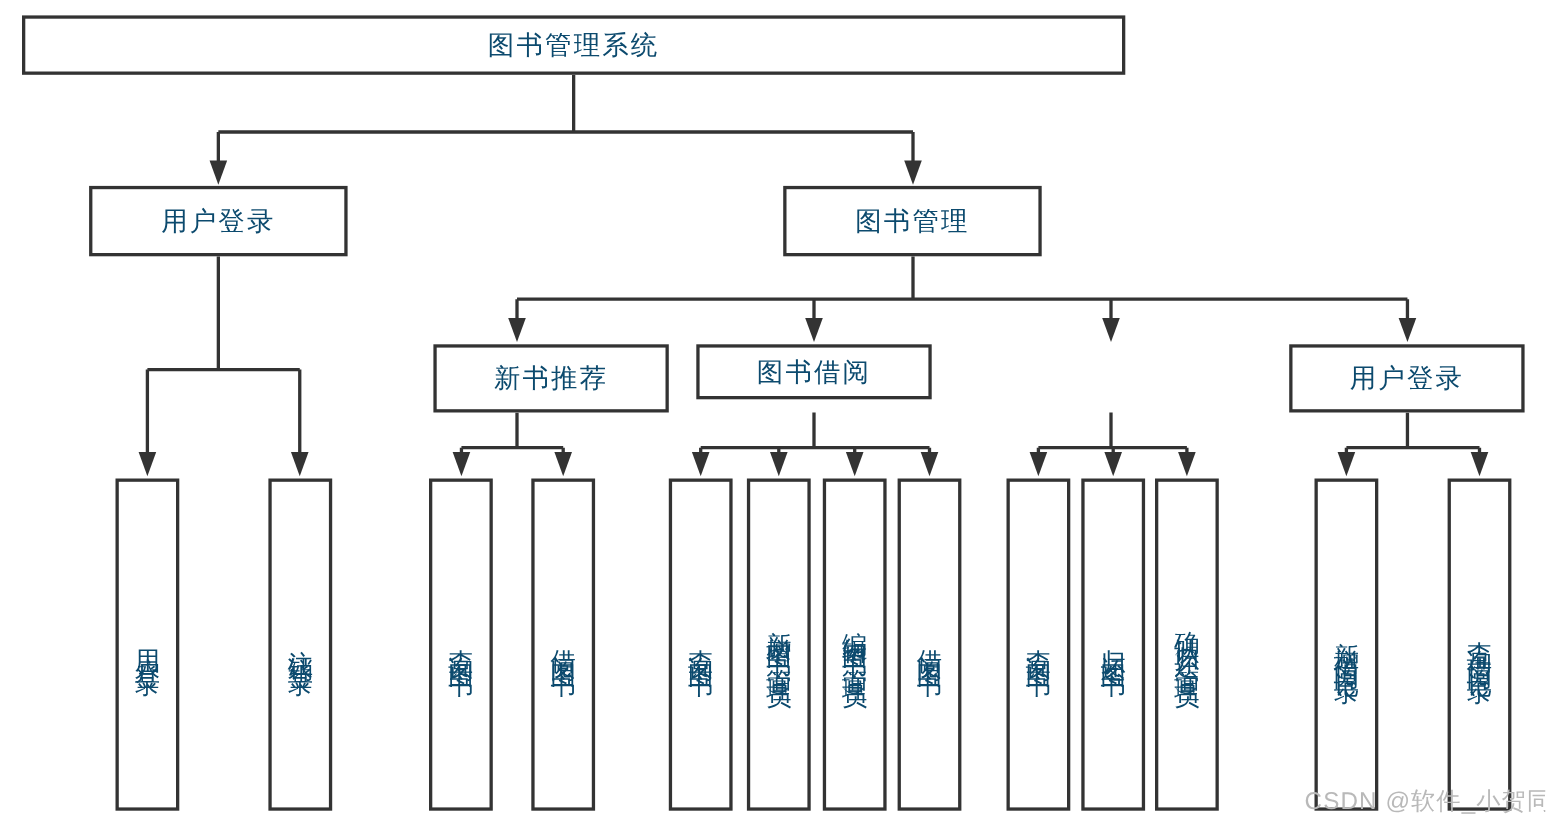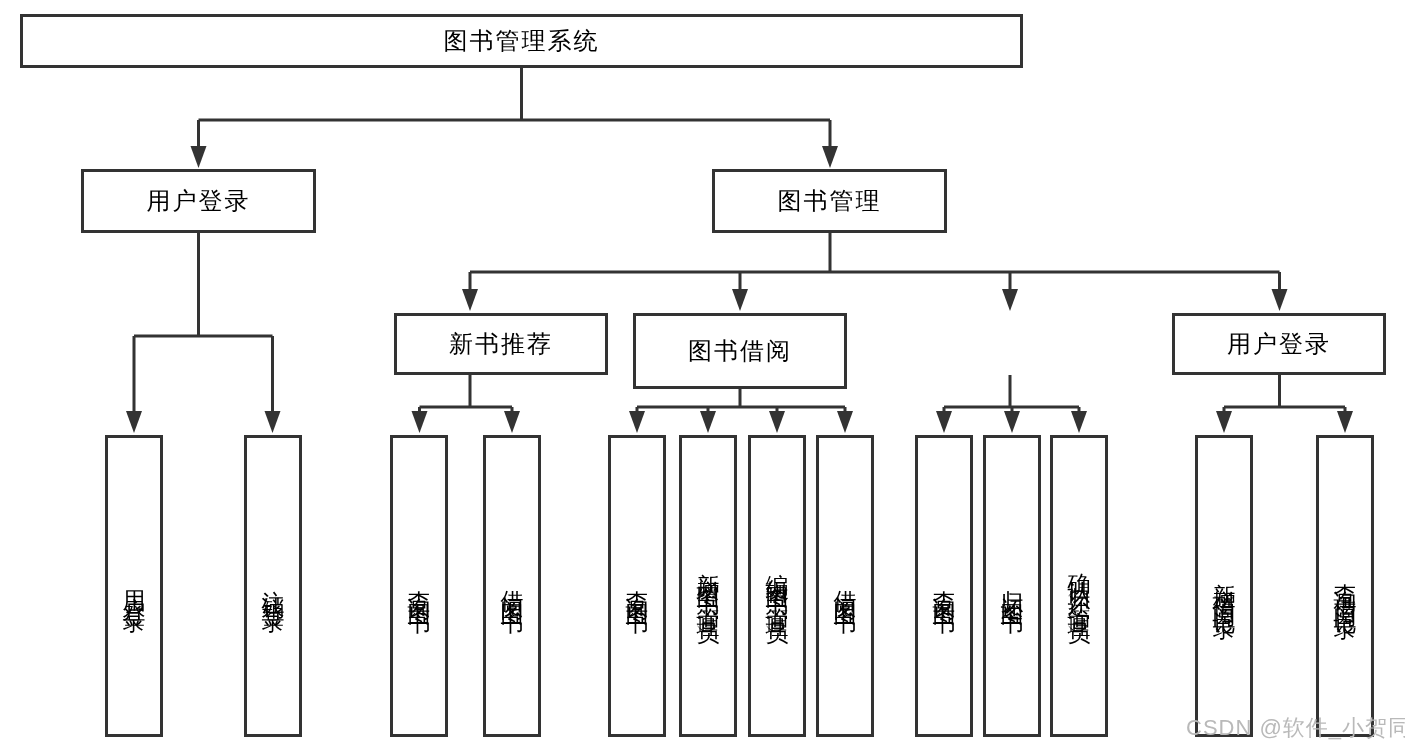--- a/index.html
+++ b/index.html
@@ -24,21 +24,21 @@
     z-index: 1;
   }
   .box {
     position: absolute;
     box-sizing: border-box;
     background: #ffffff;
     border: 3px solid #333333;
     display: flex;
     align-items: center;
     justify-content: center;
-    color: #000000;
+    color: #0c4a6e;
     z-index: 2;
   }
   .hbox {
     font-size: 24px;
     letter-spacing: 2px;
     white-space: nowrap;
   }
   .vbox .vtext {
     writing-mode: vertical-rl;
     text-orientation: mixed;
@@ -105,21 +105,21 @@
   <div class="box hbox" style="left:81px; top:169px; width:235px; height:64px;">
     <span>用户登录</span>
   </div>
   <div class="box hbox" style="left:712px; top:169px; width:235px; height:64px;justify-content:center;">
     <span>图书管理</span>
   </div>
 
   <div class="box hbox" style="left:363px; top:313px; width:214px; height:62px;margin-left:31px;">
     <span>新书推荐</span>
   </div>
-  <div class="box hbox" style="left:633px; top:313px; width:214px; height:76px;">
+  <div class="box hbox" style="left:633px; top:313px; width:214px; height:50px;">
     <span>图书借阅</span>
   </div>
   <div class="box hbox" style="left:1172px; top:313px; width:214px; height:62px;">
     <span>用户登录</span>
   </div>
 
   <div class="box vbox" style="left:105px; top:435px; width:58px; height:302px;">
     <span class="vtext">用户登录</span>
   </div>
   <div class="box vbox" style="left:244px; top:435px; width:58px; height:302px;">

